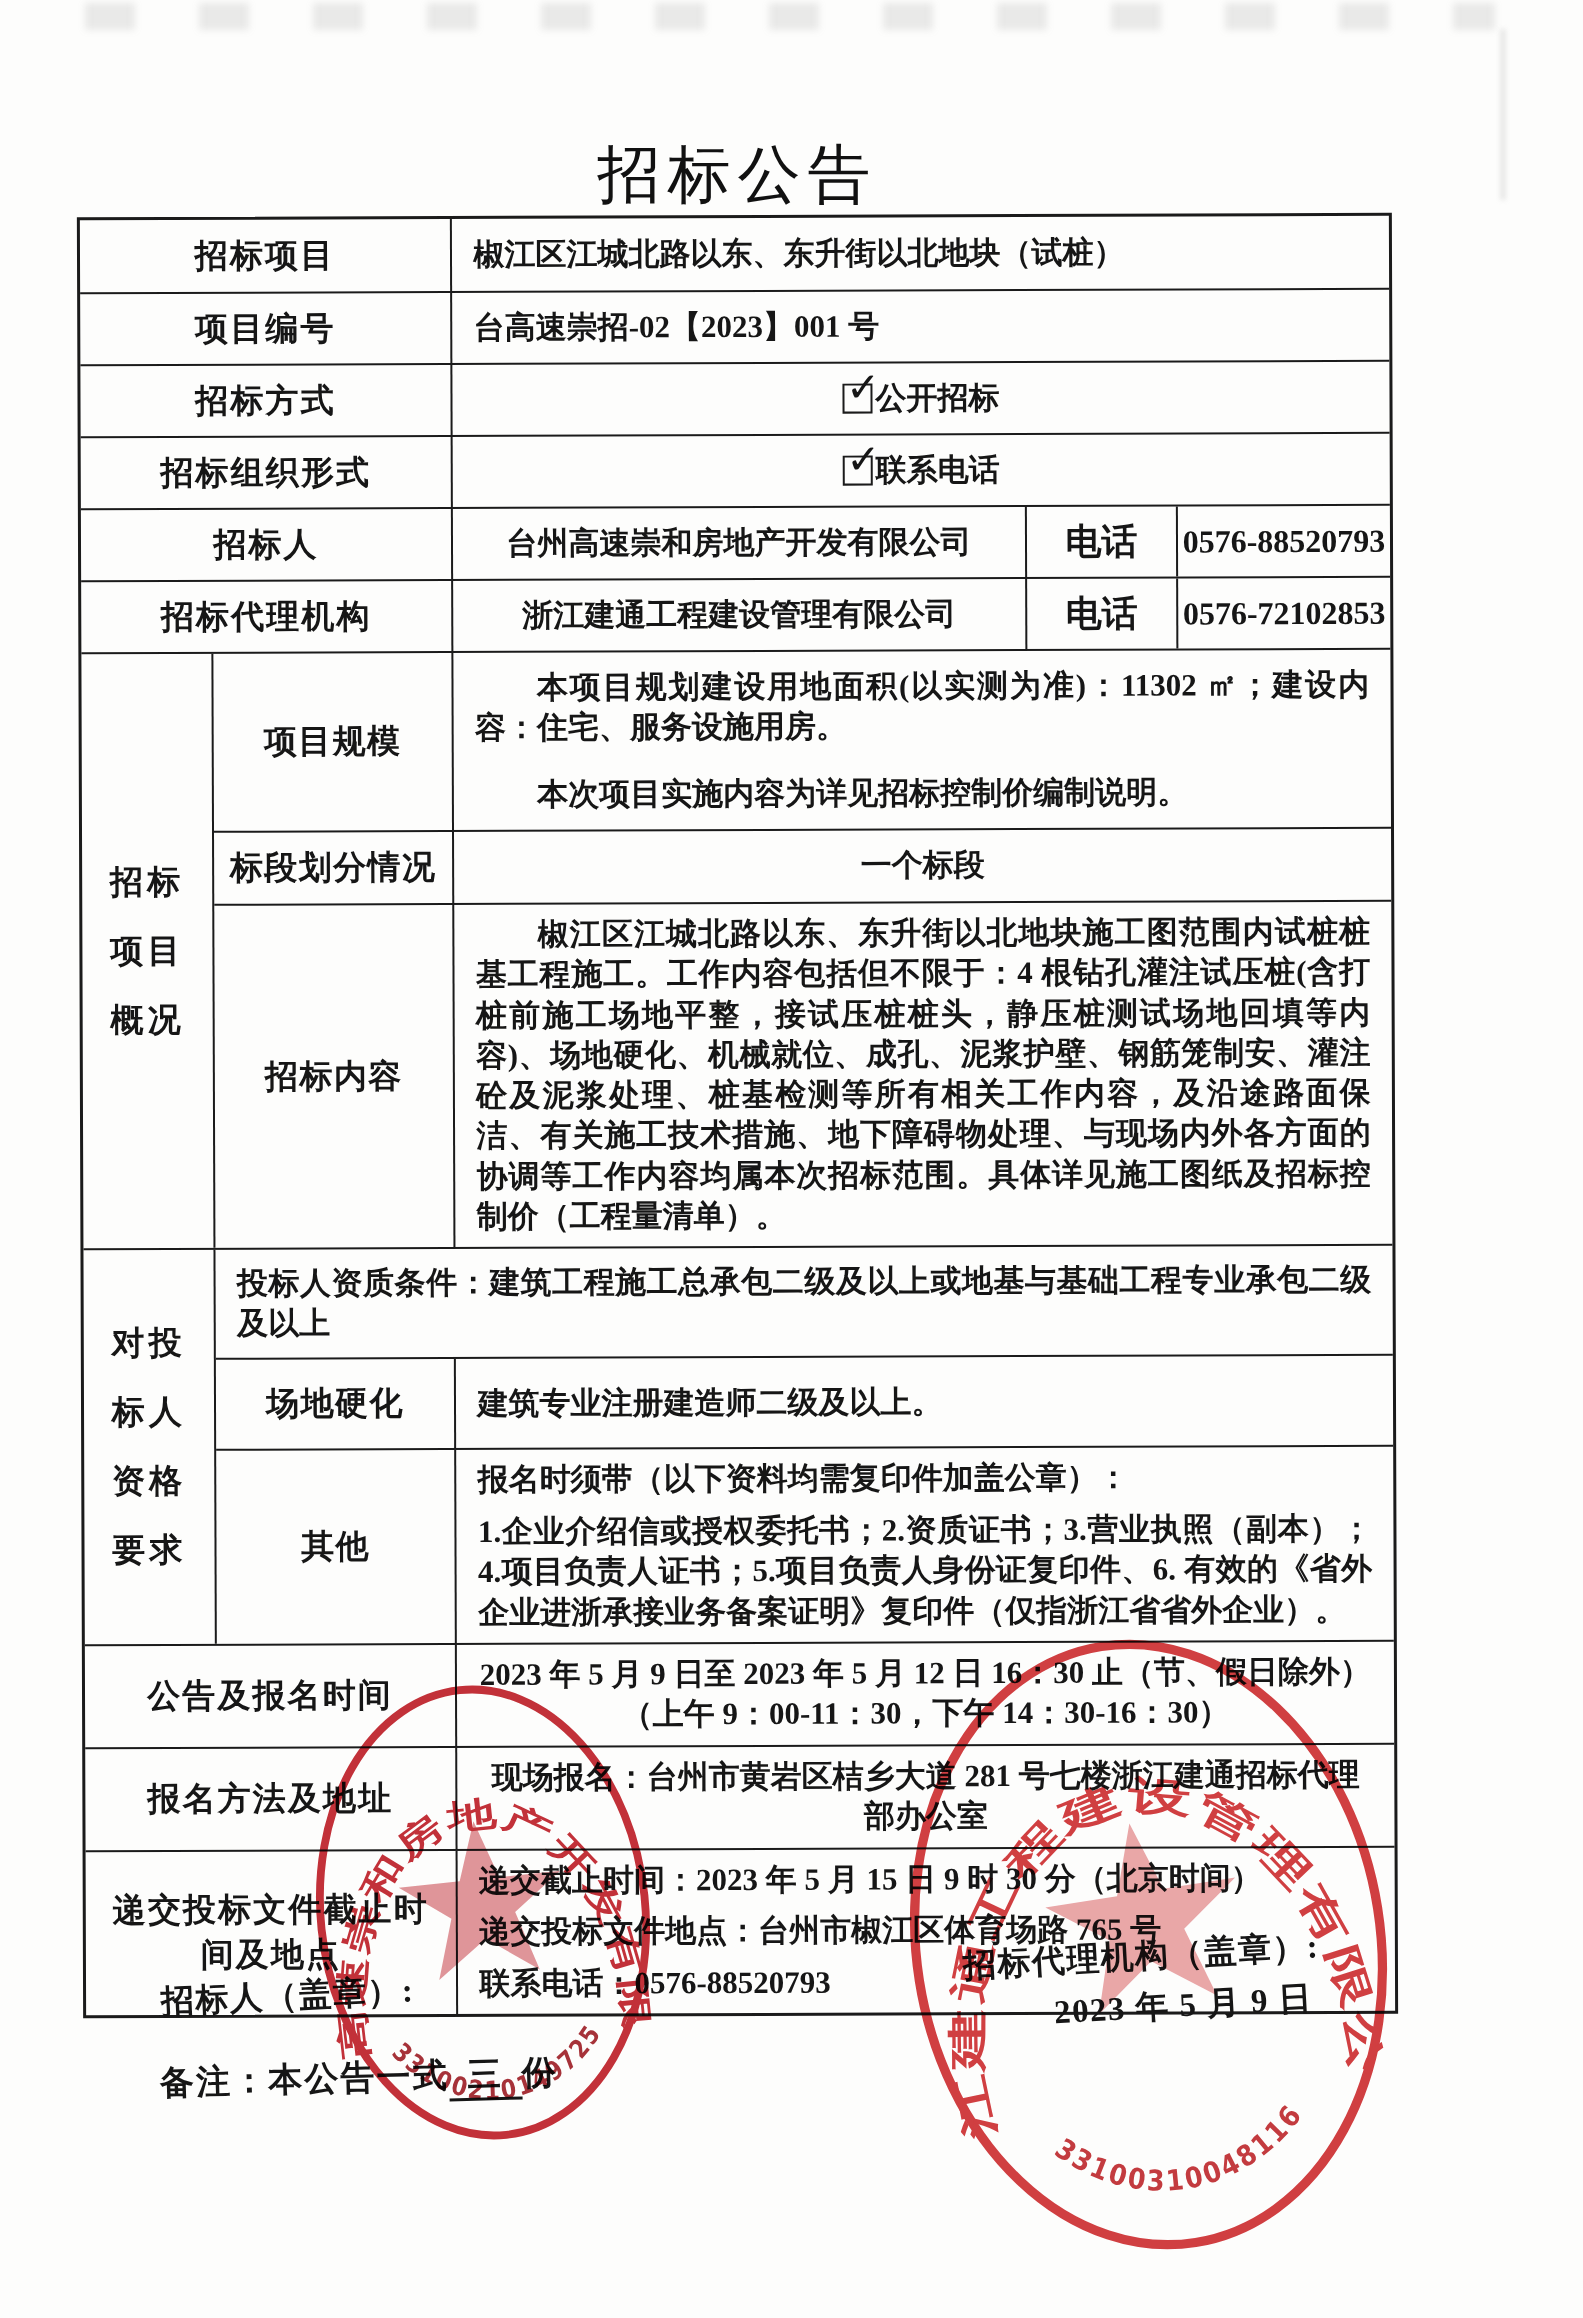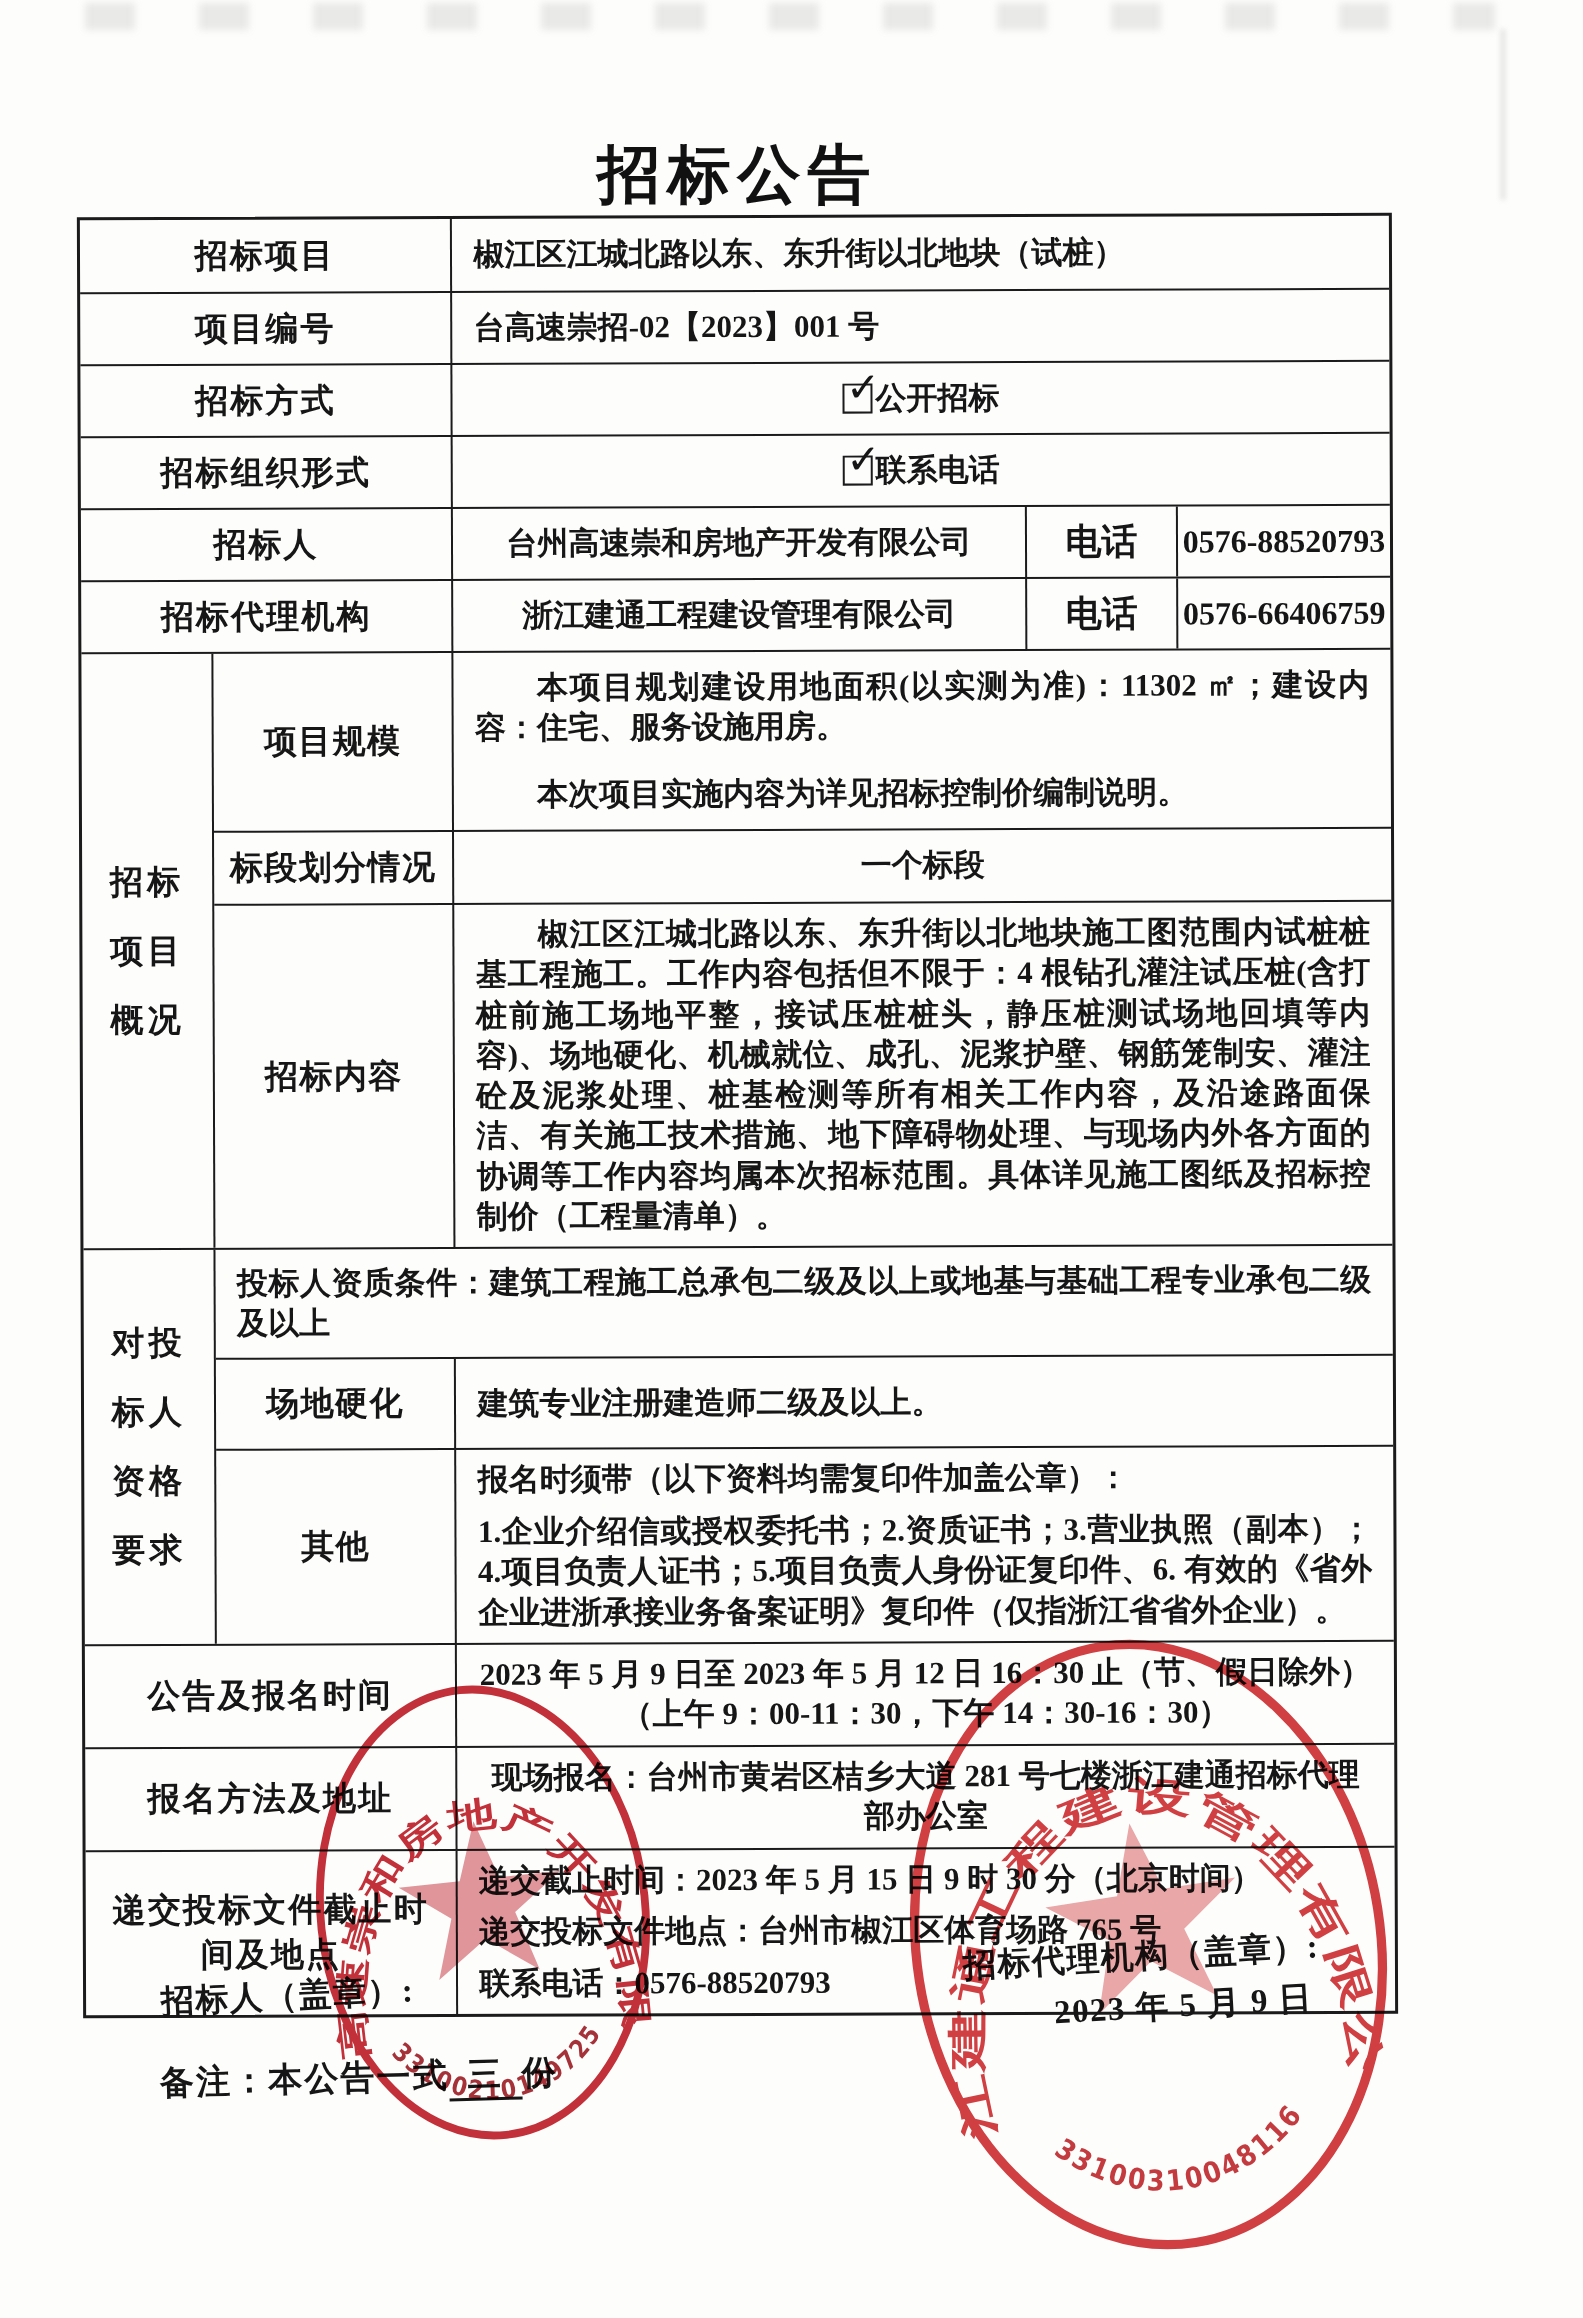--- a/index.html
+++ b/index.html
@@ -20,21 +20,21 @@
     filter:blur(3.6px);
   }
   .scan-noise2 {
     position:absolute; right:78px; top:28.5px; width:5.7px; height:171px;
     background:rgba(140,140,140,.18); filter:blur(2.8px);
   }
   .page-title {
     position:absolute; top:132px; left:80px; width:1315px;
     text-align:center;
     font-family:"DejaVu Sans","Liberation Sans",sans-serif;
-    font-size:63px; font-weight:700; letter-spacing:7.1px; color:#111;
+    font-size:63px; font-weight:400; letter-spacing:7.1px; color:#111;
   }
   .tbl {
     position:absolute; left:80px; top:215px; width:1315px;
     border:3.6px solid #1b1b1b;
     background:transparent;
     transform:rotate(-0.2deg);
   }
   .row { display:flex; align-items:stretch; }
   .tbl > .row + .row { border-top:2.8px solid #1b1b1b; }
   .cell { display:flex; align-items:center; min-width:0; }
@@ -162,21 +162,21 @@
       <div class="cell label">招标人</div>
       <div class="cell content c-center">台州高速崇和房地产开发有限公司</div>
       <div class="cell phone-label">电话</div>
       <div class="cell phone">0576-88520793</div>
     </div>
 
     <div class="row h100">
       <div class="cell label">招标代理机构</div>
       <div class="cell content c-center">浙江建通工程建设管理有限公司</div>
       <div class="cell phone-label">电话</div>
-      <div class="cell phone">0576-66406759</div>
+      <div class="cell phone">0576-72102853</div>
     </div>
 
     <div class="row">
       <div class="cell side">
         <div>招标</div>
         <div>项目</div>
         <div>概况</div>
       </div>
       <div class="section-rows">
         <div class="row h250">

